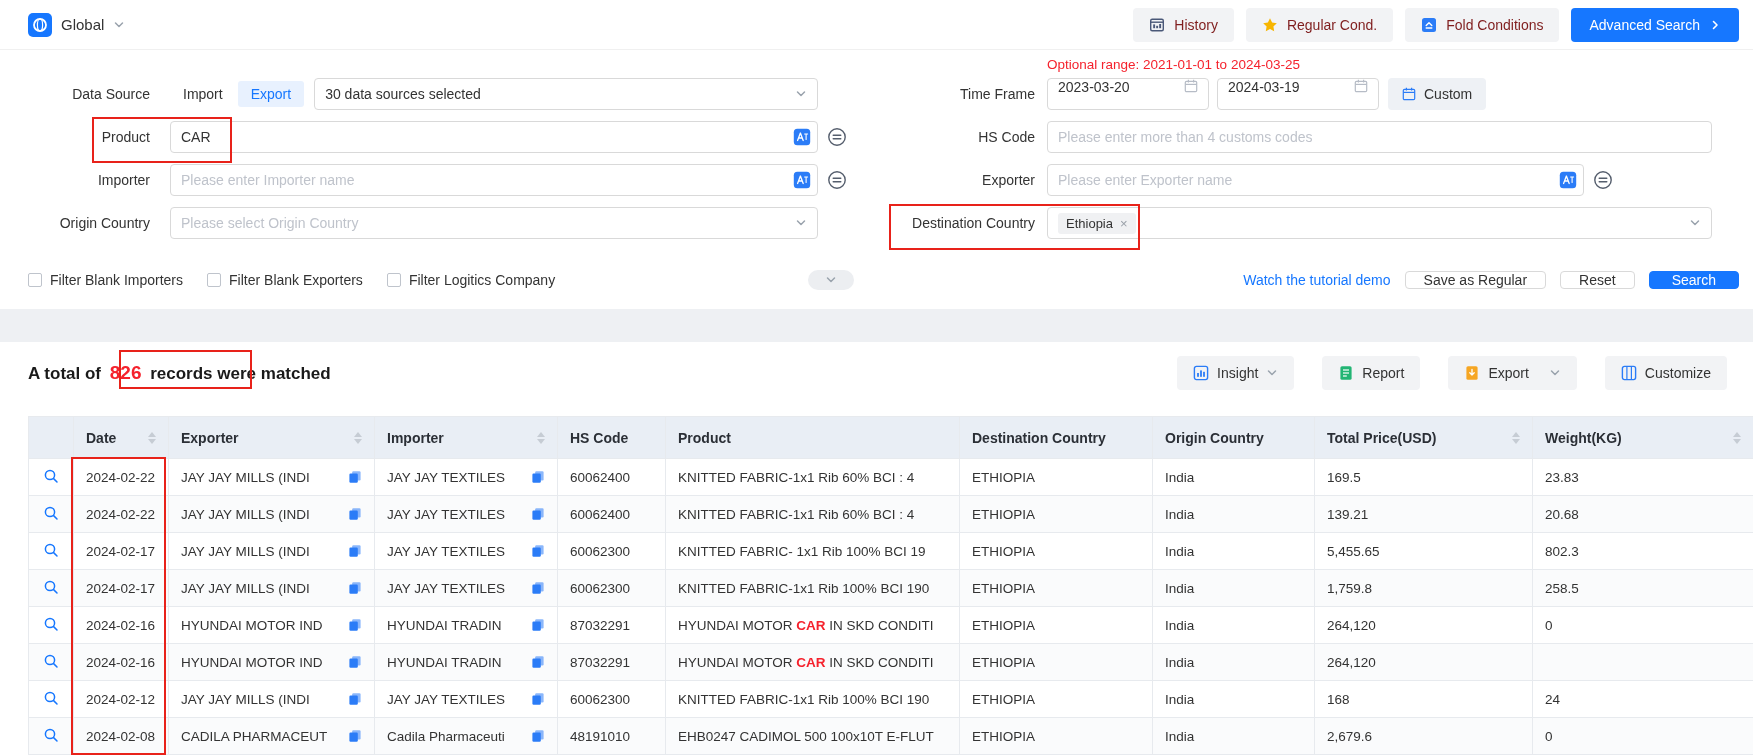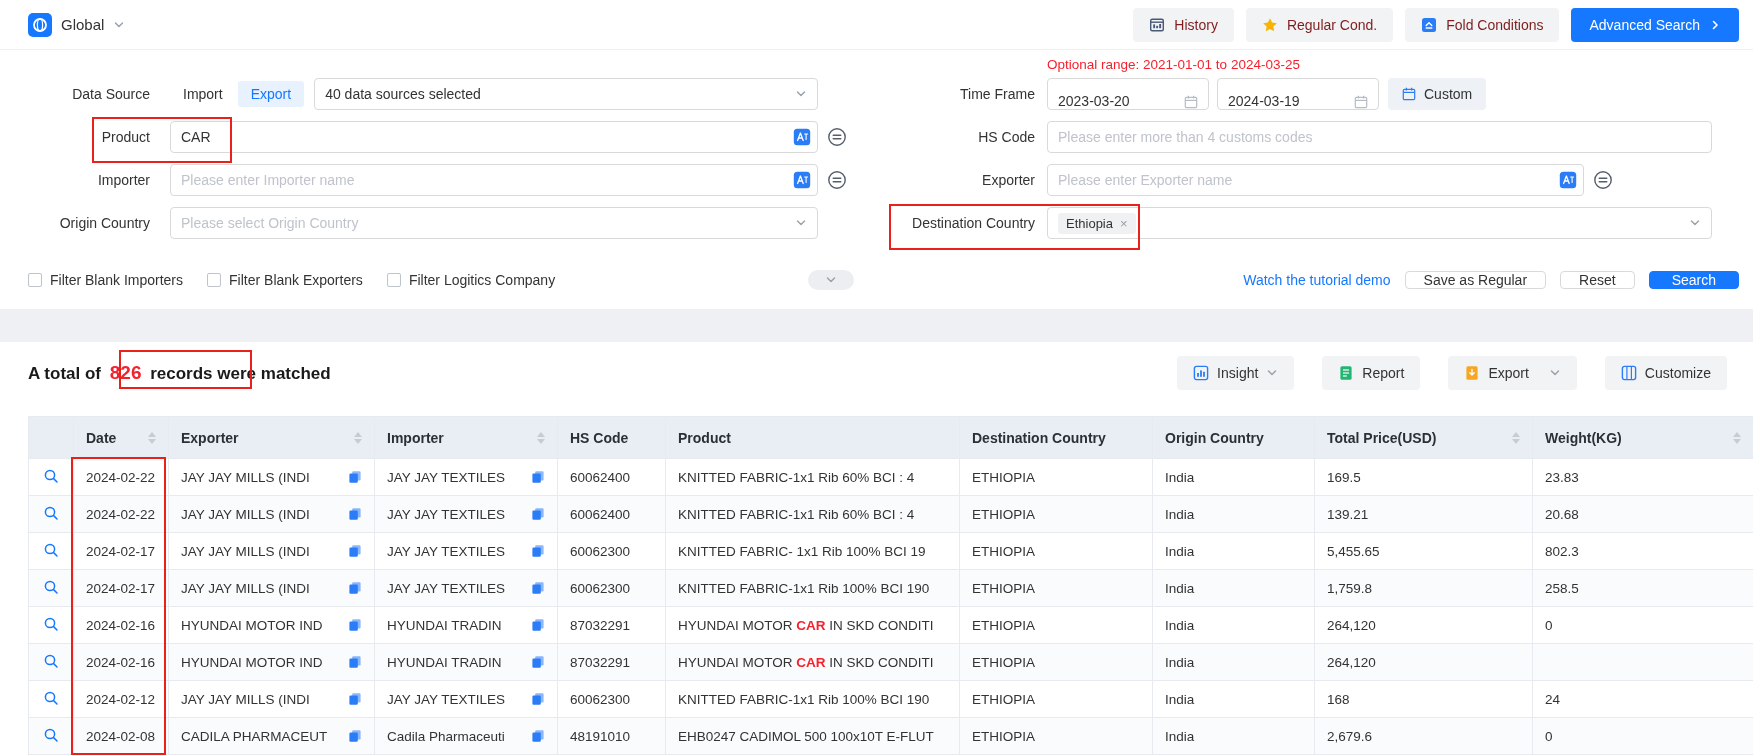--- a/index.html
+++ b/index.html
@@ -40,21 +40,21 @@
   .fctrls { display:flex; align-items:center; }
   .seg-import { font-size:14px; color:#333; padding:5px 13px; cursor:pointer; }
   .seg-export { font-size:14px; color:#1677ff; background:#e8f1fe; border-radius:3px;
     padding:5px 13px; cursor:pointer; margin-left:2px; }
   .select { height:32px; border:1px solid #d9d9d9; border-radius:4px; background:#fff;
     display:flex; align-items:center; justify-content:space-between; padding:0 10px; gap:8px; cursor:pointer; }
   .select.ml { margin-left:10px; }
   .sel-text { font-size:14px; color:#333; }
   .sel-text.placeholder { color:#bfc3cb; }
   .date-input { width:162px; height:32px; border:1px solid #d9d9d9; border-radius:4px;
-    display:flex; align-items:flex-end; justify-content:space-between; padding:0 10px;
+    display:flex; align-items:flex-start; justify-content:space-between; padding:0 10px;
     font-size:14px; background:#fff; cursor:pointer; }
   .date-input + .date-input { margin-left:8px; }
   .custom-btn { height:32px; background:#eef1f5; border:none; border-radius:4px;
     display:inline-flex; align-items:center; gap:8px; padding:0 14px; font-size:14px;
     color:#333; margin-left:9px; cursor:pointer; font-family:inherit; }
   .input-wrap { position:relative; display:inline-flex; align-items:center; }
   .text-input { height:32px; border:1px solid #d9d9d9; border-radius:4px;
     padding:0 30px 0 10px; font-size:14px; color:#333; width:100%; font-family:inherit; outline:none; }
   .text-input.no-icon { padding-right:10px; }
   .text-input::placeholder { color:#bfc3cb; }
@@ -227,21 +227,21 @@
 <section class="form-card">
   <div class="optional-range">Optional range:  2021-01-01 to 2024-03-25</div>
 
   <div class="frow">
     <div class="fhalf-l">
       <div class="flabel">Data Source</div>
       <div class="fctrls">
         <span class="seg-import">Import</span>
         <span class="seg-export">Export</span>
         <div class="select ml" style="width:504px">
-          <span class="sel-text">40 data sources selected</span>
+          <span class="sel-text">30 data sources selected</span>
           <svg class="ic ic-12 chev-gray">
               <use href="#i-chev"></use>
             </svg>
         </div>
       </div>
     </div>
     <div class="fhalf-r">
       <div class="flabel">Time Frame</div>
       <div class="fctrls">
         <div class="date-input">

